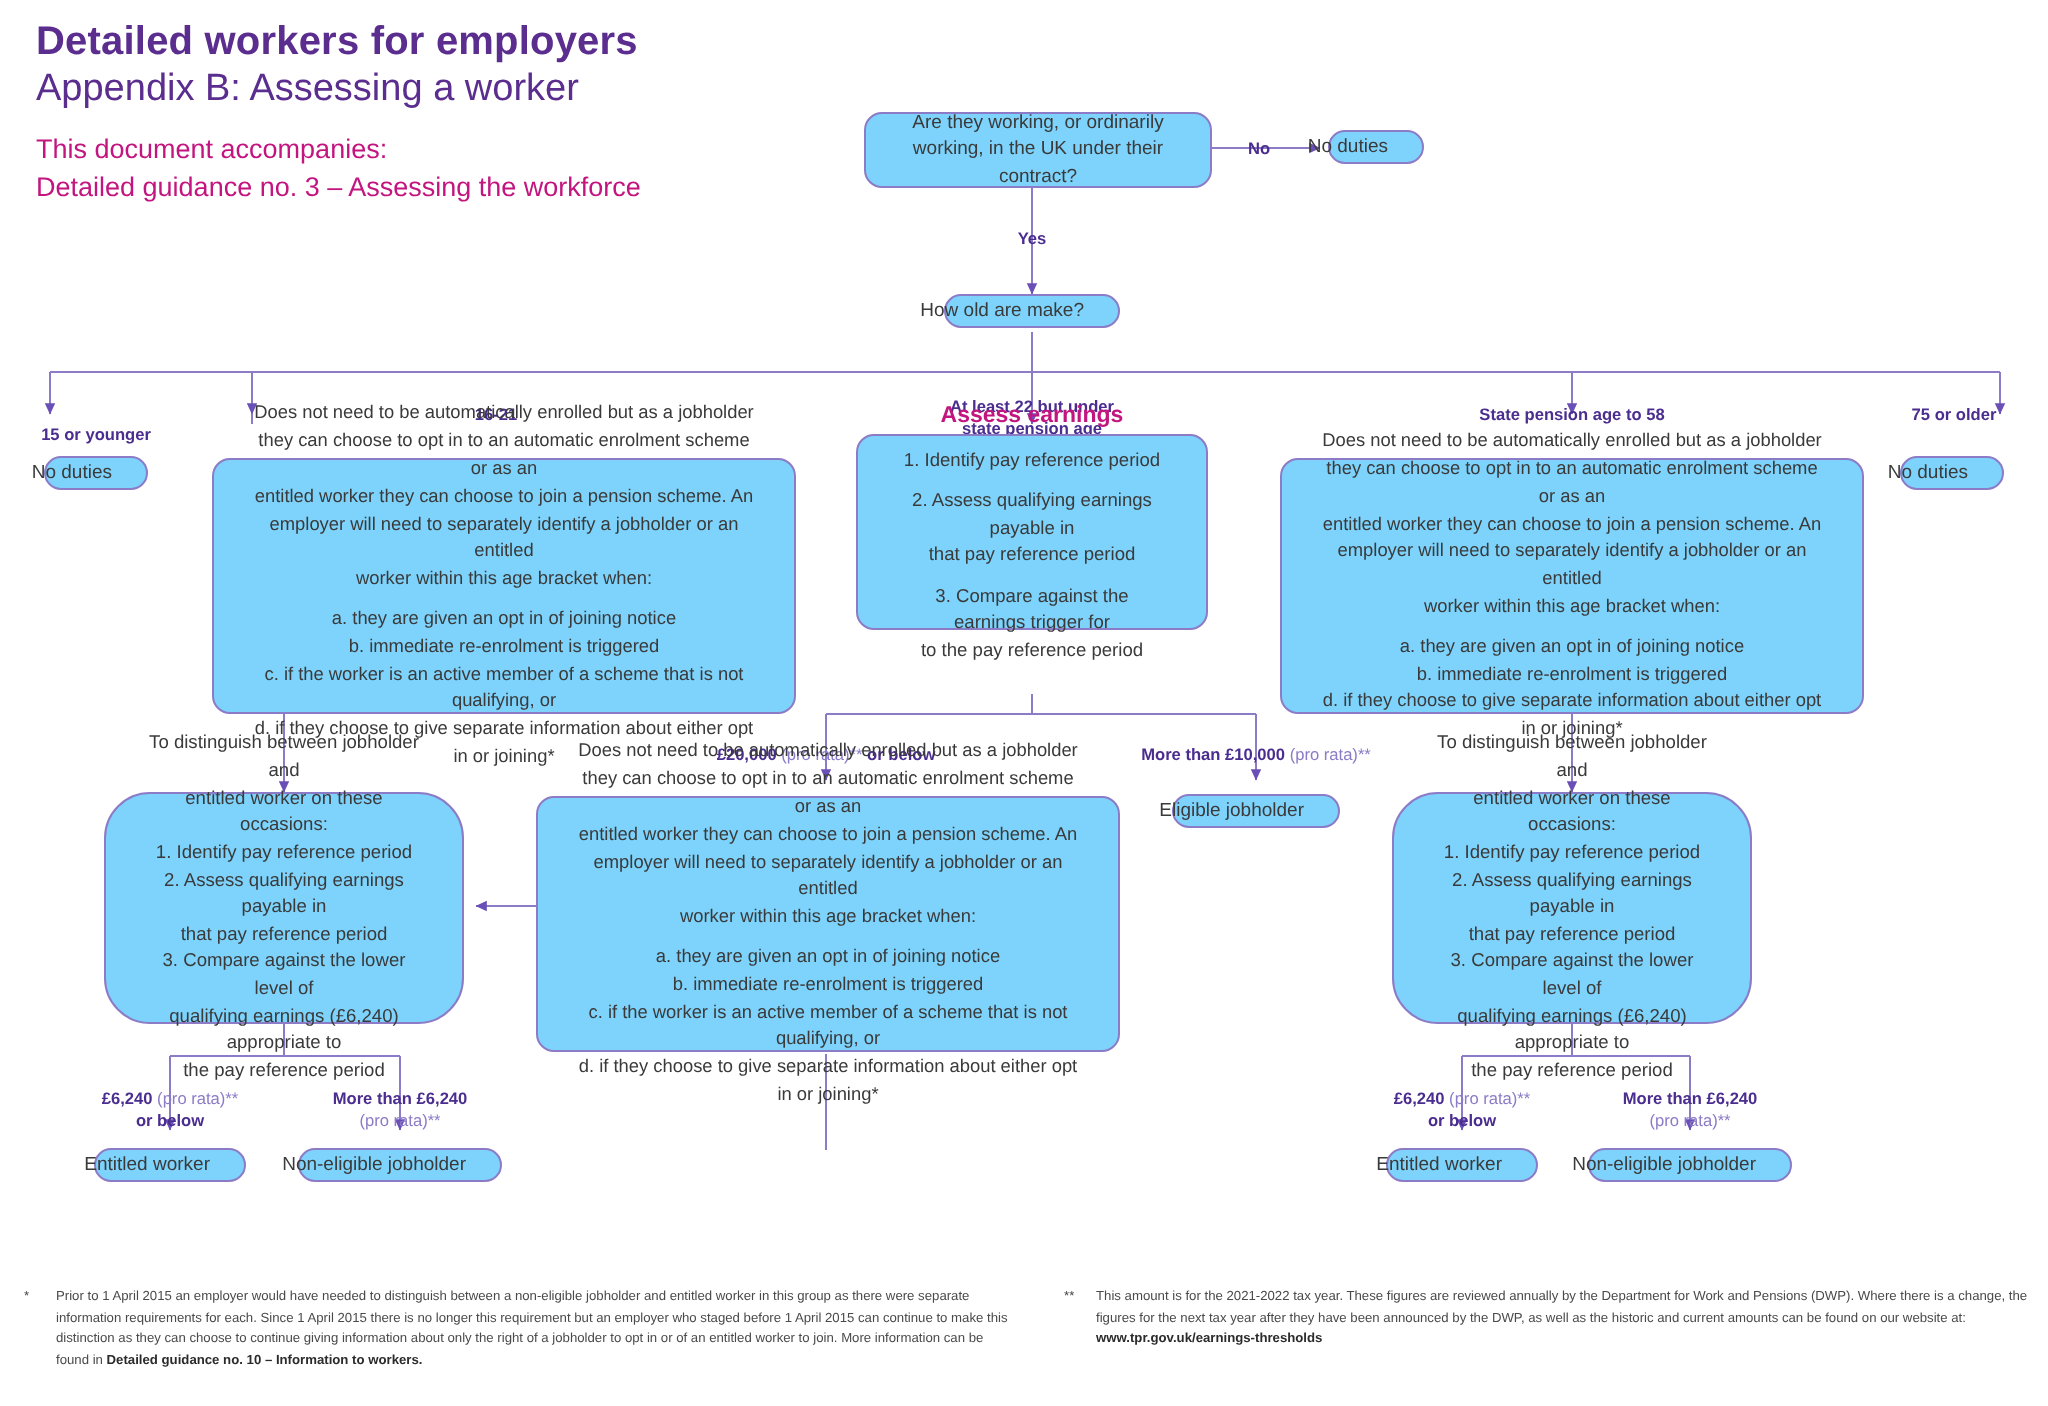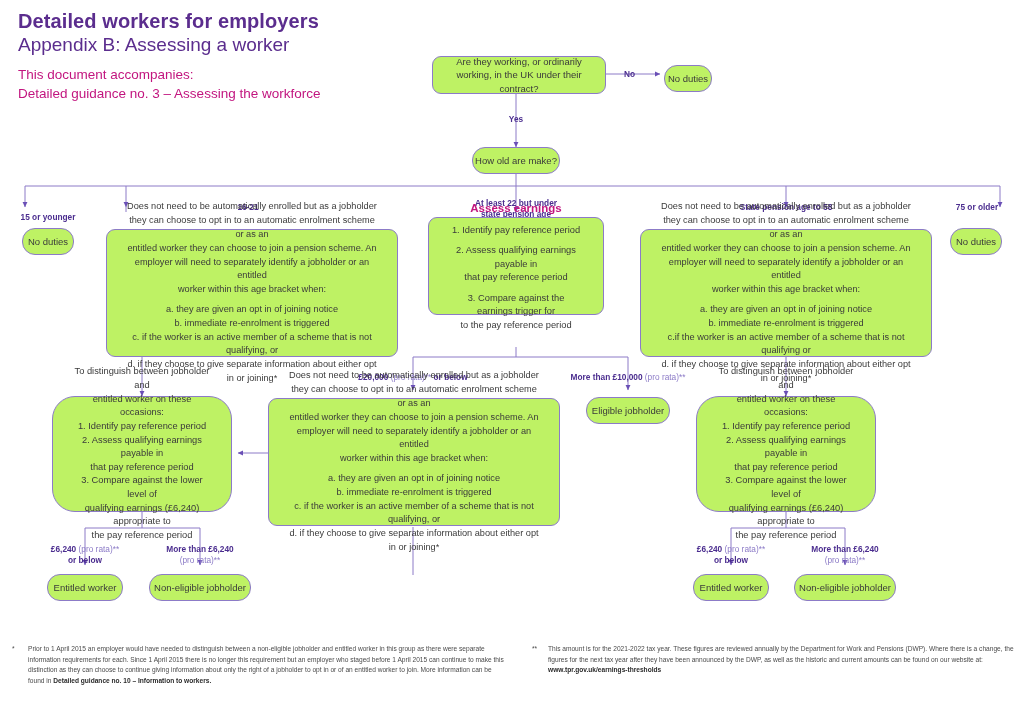--- a/index.html
+++ b/index.html
@@ -10,25 +10,25 @@
   #header{position:absolute;left:18px;top:10px;}
   .h-title{font-size:20px;font-weight:bold;color:#5b2d8e;letter-spacing:.1px;line-height:1.16;}
   .h-sub{font-size:19px;font-weight:normal;color:#5b2d8e;line-height:1.2;margin-top:1px;}
   .h-acc{font-size:13.5px;color:#c2157f;line-height:1.38;margin-top:9px;}
 
   
   #flow{position:absolute;left:0;top:0;width:1024px;height:640px;}
   #wires{position:absolute;left:0;top:0;width:1024px;height:640px;pointer-events:none;}
 
   .node{position:absolute;box-sizing:border-box;border:1px solid #8c7bc7;
-        border-radius:9px;background:#bef264;color:#3a3a3a;
+        border-radius:9px;background:#7dd3fc;color:#3a3a3a;
         display:flex;align-items:center;justify-content:center;text-align:center;}
   .node p{margin:0;padding:0 8px;}
 
-  .pill{border-radius:13px;font-size:9.5px;padding:0 9px;height:27px;white-space:nowrap;}
+  .pill{border-radius:13px;font-size:9.5px;padding:0 9px;height:17px;white-space:nowrap;justify-content:flex-end;}
   .qbox{font-size:9.5px;line-height:1.42;}
   .bigbox{font-size:9.2px;line-height:1.5;padding:9px 12px;}
   .bigbox .ln{display:block;}
   .bigbox .gap{display:block;height:6px;}
 
   .assess-title{color:#c2157f;font-weight:bold;font-size:11.5px;display:block;margin-bottom:7px;}
   .assess-box{font-size:9.3px;line-height:1.45;padding:9px 14px;}
   .assess-box .item{display:block;margin-bottom:7px;}
   .assess-box .item:last-child{margin-bottom:0;}
 
@@ -189,21 +189,20 @@
   <div class="node bigbox" style="left:640px;top:229px;width:292px;height:128px;">
     <p>
       <span class="ln">Does not need to be automatically enrolled but as a jobholder</span>
       <span class="ln">they can choose to opt in to an automatic enrolment scheme or as an</span>
       <span class="ln">entitled worker they can choose to join a pension scheme. An</span>
       <span class="ln">employer will need to separately identify a jobholder or an entitled</span>
       <span class="ln">worker within this age bracket when:</span>
       <span class="gap"></span>
       <span class="ln">a. they are given an opt in of joining notice</span>
       <span class="ln">b. immediate re-enrolment is triggered</span>
-      <span class="ln">c.if the worker is an active member of a scheme that is not qualifying or</span>
       <span class="ln">d. if they choose to give separate information about either opt in or joining*</span>
     </p>
   </div>
 
   <div class="elabel ctr" style="left:413px;top:372px;">
     <span>£20,000</span><span class="lt"> (pro rata)** </span><span>or below</span>
   </div>
   <div class="elabel ctr" style="left:628px;top:372px;">
     <span>More than £10,000</span><span class="lt"> (pro rata)**</span>
   </div>

